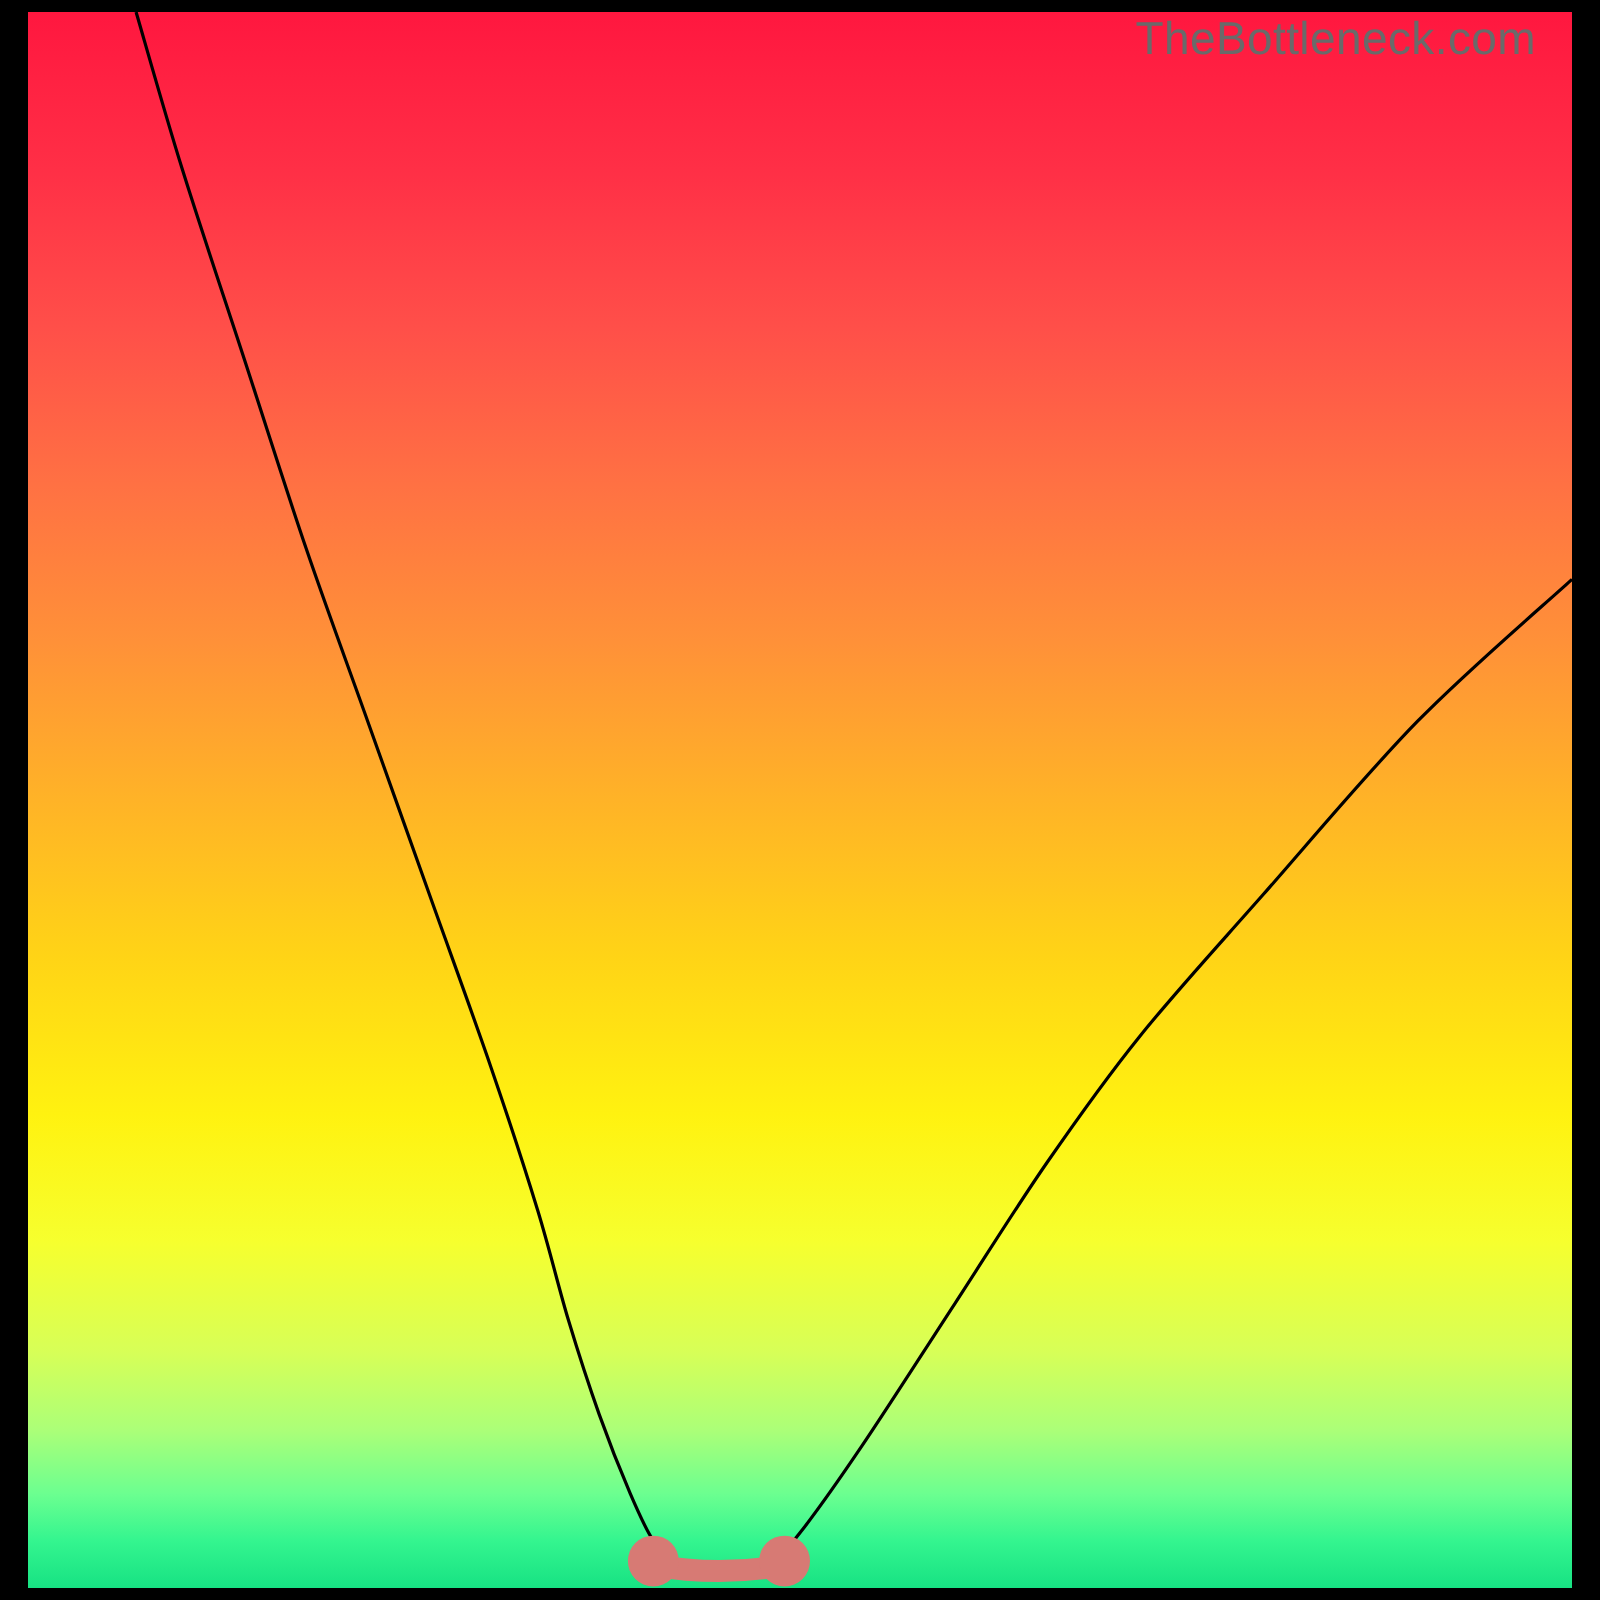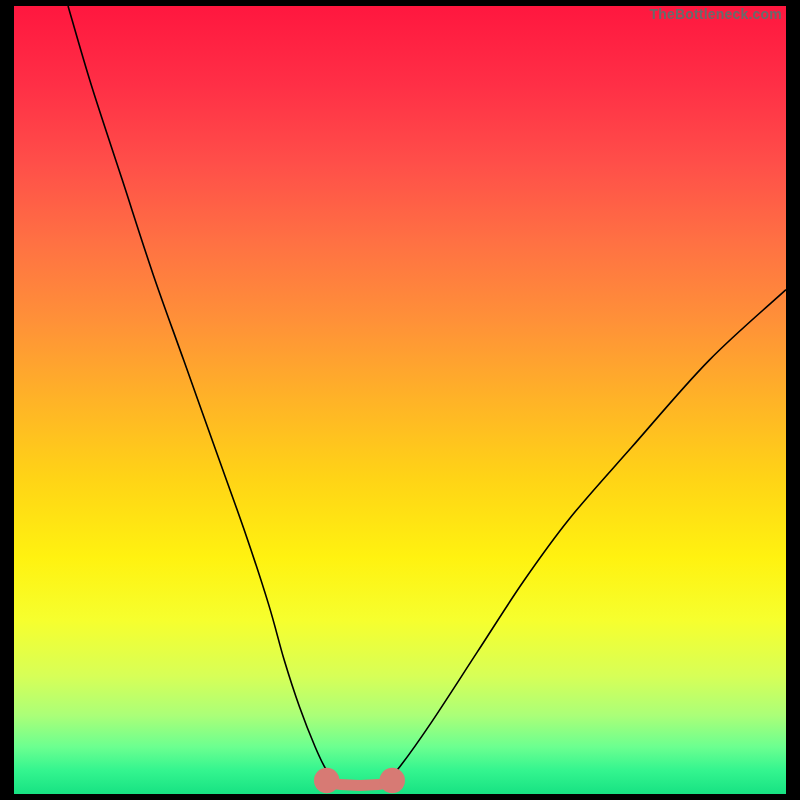--- a/index.html
+++ b/index.html
@@ -35,24 +35,24 @@
   .curve-svg {
     position: absolute;
     left: 0;
     top: 0;
     width: 100%;
     height: 100%;
   }
   .watermark {
     position: absolute;
     top: 6px;
-    right: 18px;
+    right: 32px;
     color: #6a6a6a;
-    font-size: 14px;
-    font-weight: 700;
+    font-size: 23px;
+    font-weight: 400;
     letter-spacing: 0.2px;
     user-select: none;
   }
 </style>
 </head>
 <body>
 
 <div class="stage">
   <div class="plot-area">
     <svg class="gradient-bg" viewBox="0 0 772 788" preserveAspectRatio="none">

